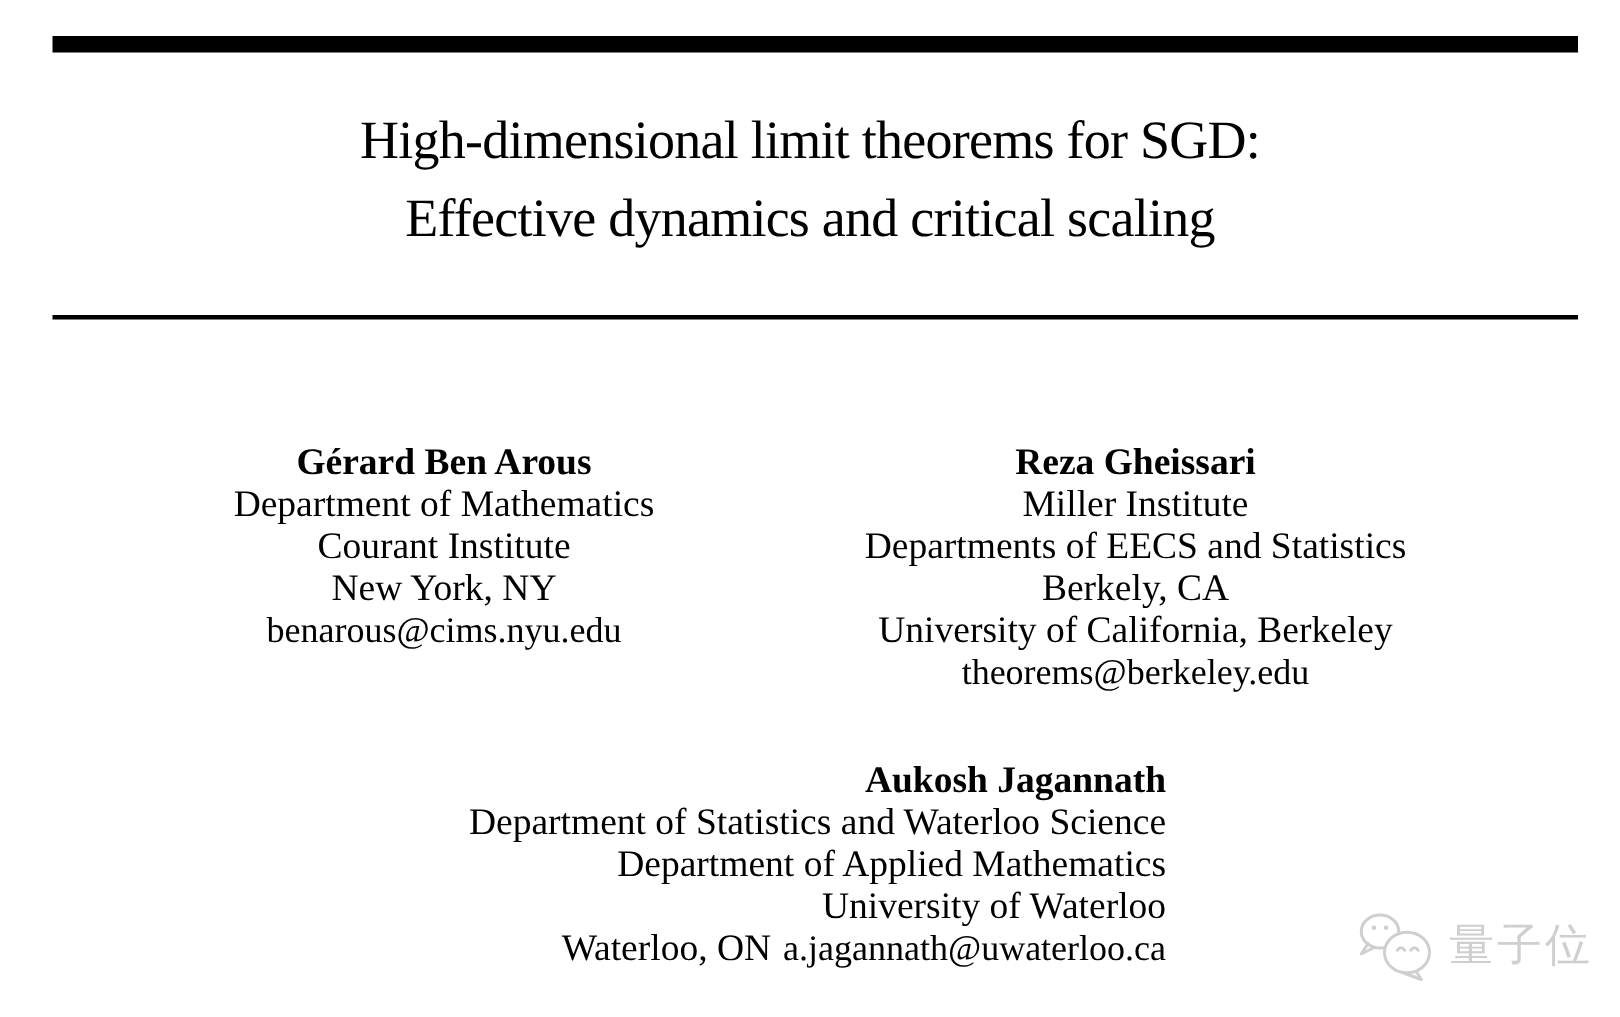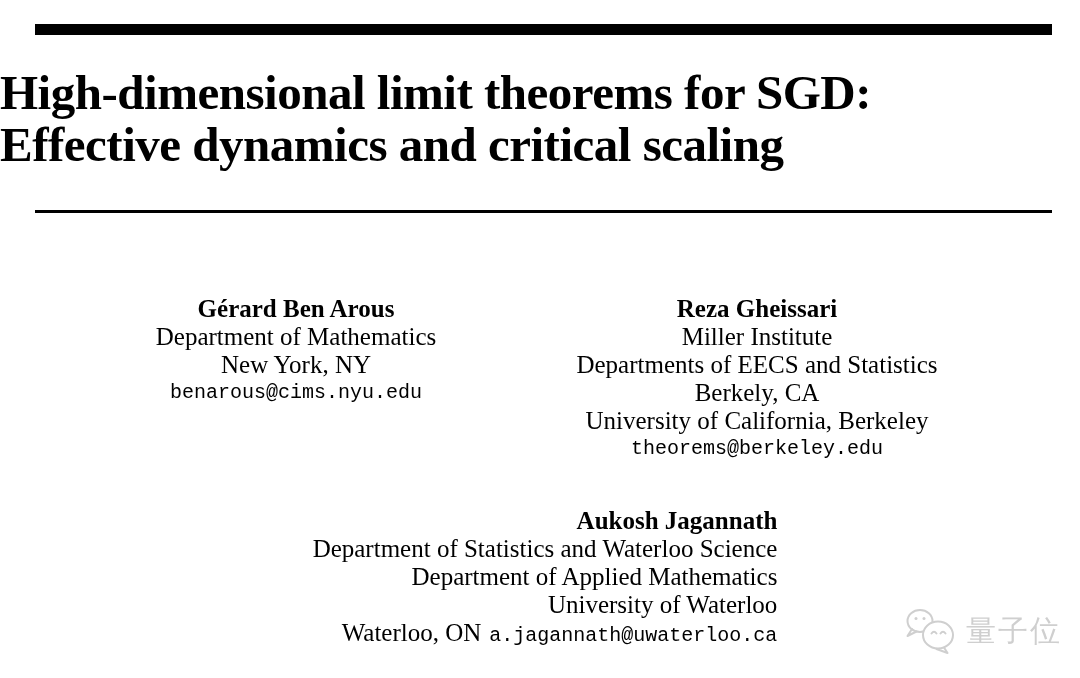--- a/index.html
+++ b/index.html
@@ -19,43 +19,43 @@
     background: #000000;
   }
   .rule-thick { top: 24px; height: 11px; }
   .rule-thin  { top: 210px; height: 3px; }
   .title {
     position: absolute;
     top: 67px;
     left: 0;
     right: 0;
     margin: 0;
-    text-align: left;
-    font-size: 49px;
-    font-weight: bold;
+    text-align: center;
+    font-size: 36px;
+    font-weight: normal;
     line-height: 52px;
     letter-spacing: -0.5px;
   }
   .title .title-line { display: block; }
   .author-block {
     position: absolute;
     transform: translateX(-50%);
     text-align: center;
     white-space: nowrap;
     font-size: 25px;
     line-height: 28px;
     margin-top: 12px;
   }
   .author-block-1 { left: 296px; top: 283px; }
   .author-block-2 { left: 757px; top: 283px; }
   .author-block-3 { left: 545px; top: 495px; text-align: right; }
   .author-name { font-weight: bold; }
   .email, .email-inline {
-    font-family: Liberation Mono, monospace;
-    font-size: 20px;
+    font-family: Liberation Serif, serif;
+    font-size: 24px;
   }
   .location-prefix { margin-right: 0.32em; }
   .watermark {
     position: absolute;
     right: 18px;
     bottom: 24px;
     display: flex;
     align-items: center;
     gap: 8px;
     color: #cfcfcf;
@@ -78,20 +78,21 @@
   <h1 class="title">
     <span class="title-line">High-dimensional limit theorems for SGD:</span>
     <span class="title-line">Effective dynamics and critical scaling</span>
   </h1>
 
   <div class="rule rule-thin"></div>
 
   <div class="author-block author-block-1">
     <div class="author-name">Gérard Ben Arous</div>
     <div class="affil">Department of Mathematics</div>
+    <div class="affil">Courant Institute</div>
     <div class="affil">New York, NY</div>
     <div class="email">benarous@cims.nyu.edu</div>
   </div>
 
   <div class="author-block author-block-2">
     <div class="author-name">Reza Gheissari</div>
     <div class="affil">Miller Institute</div>
     <div class="affil">Departments of EECS and Statistics</div>
     <div class="affil">Berkely, CA</div>
     <div class="affil">University of California, Berkeley</div>

